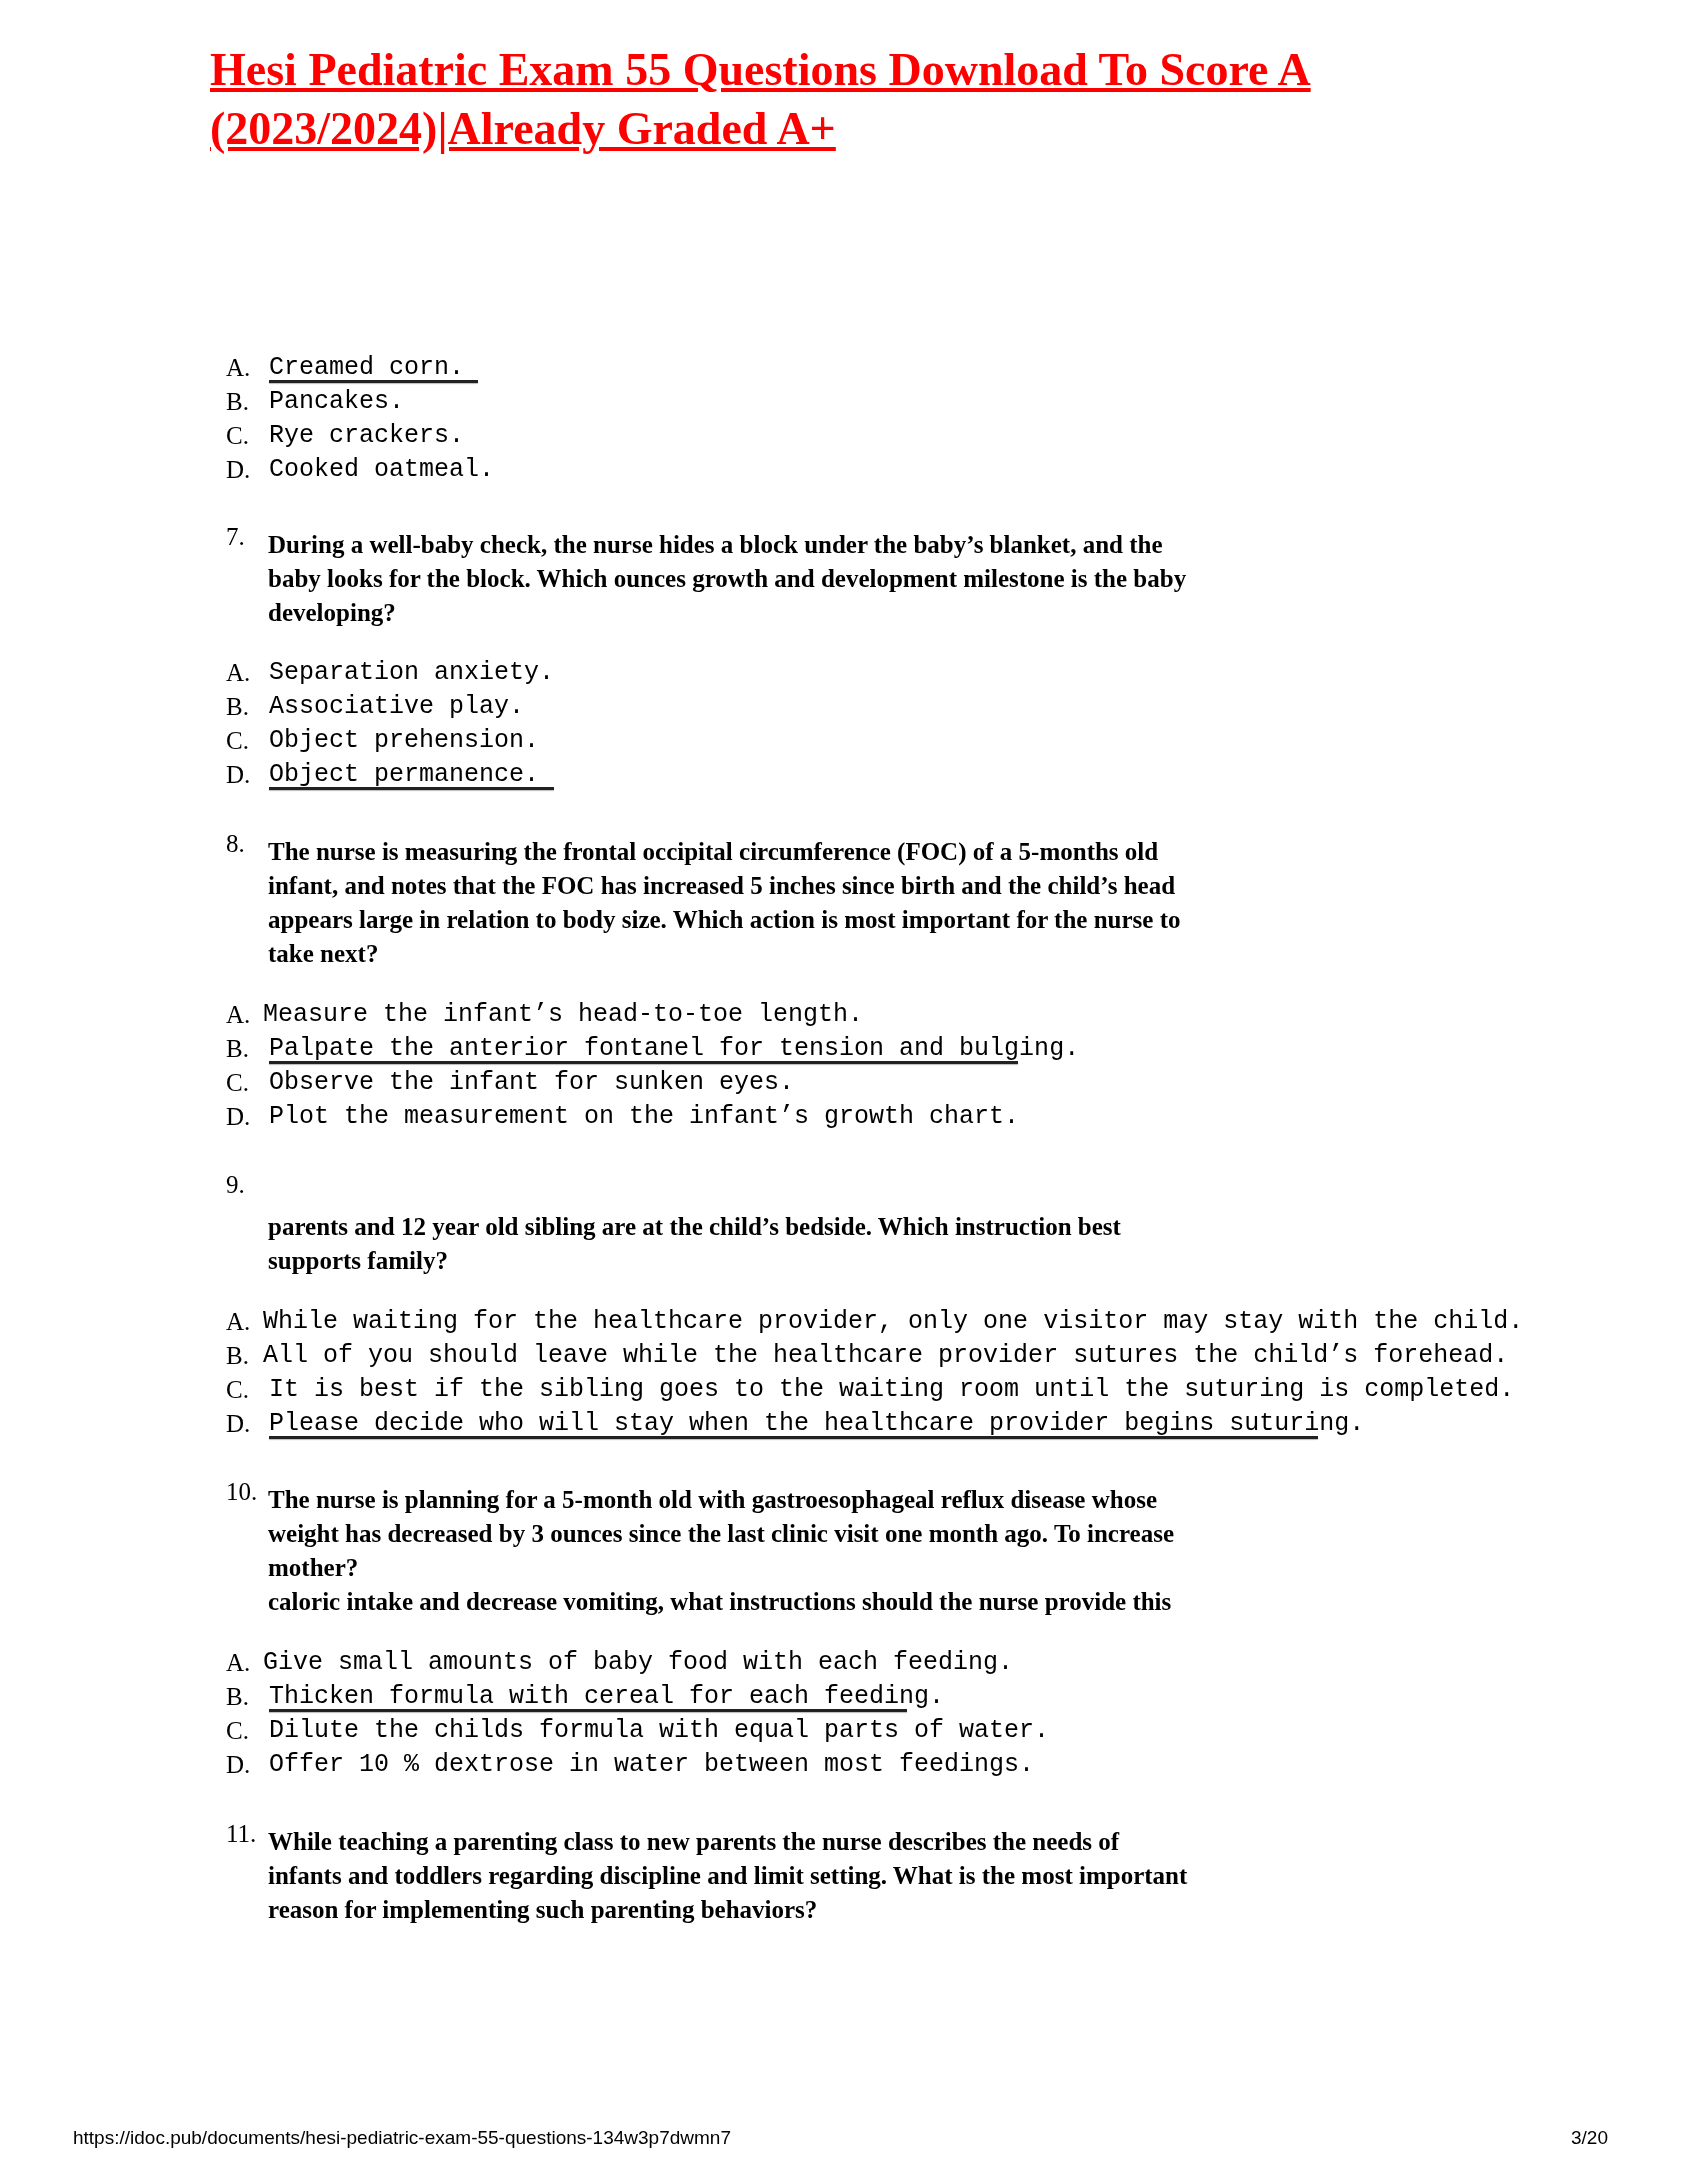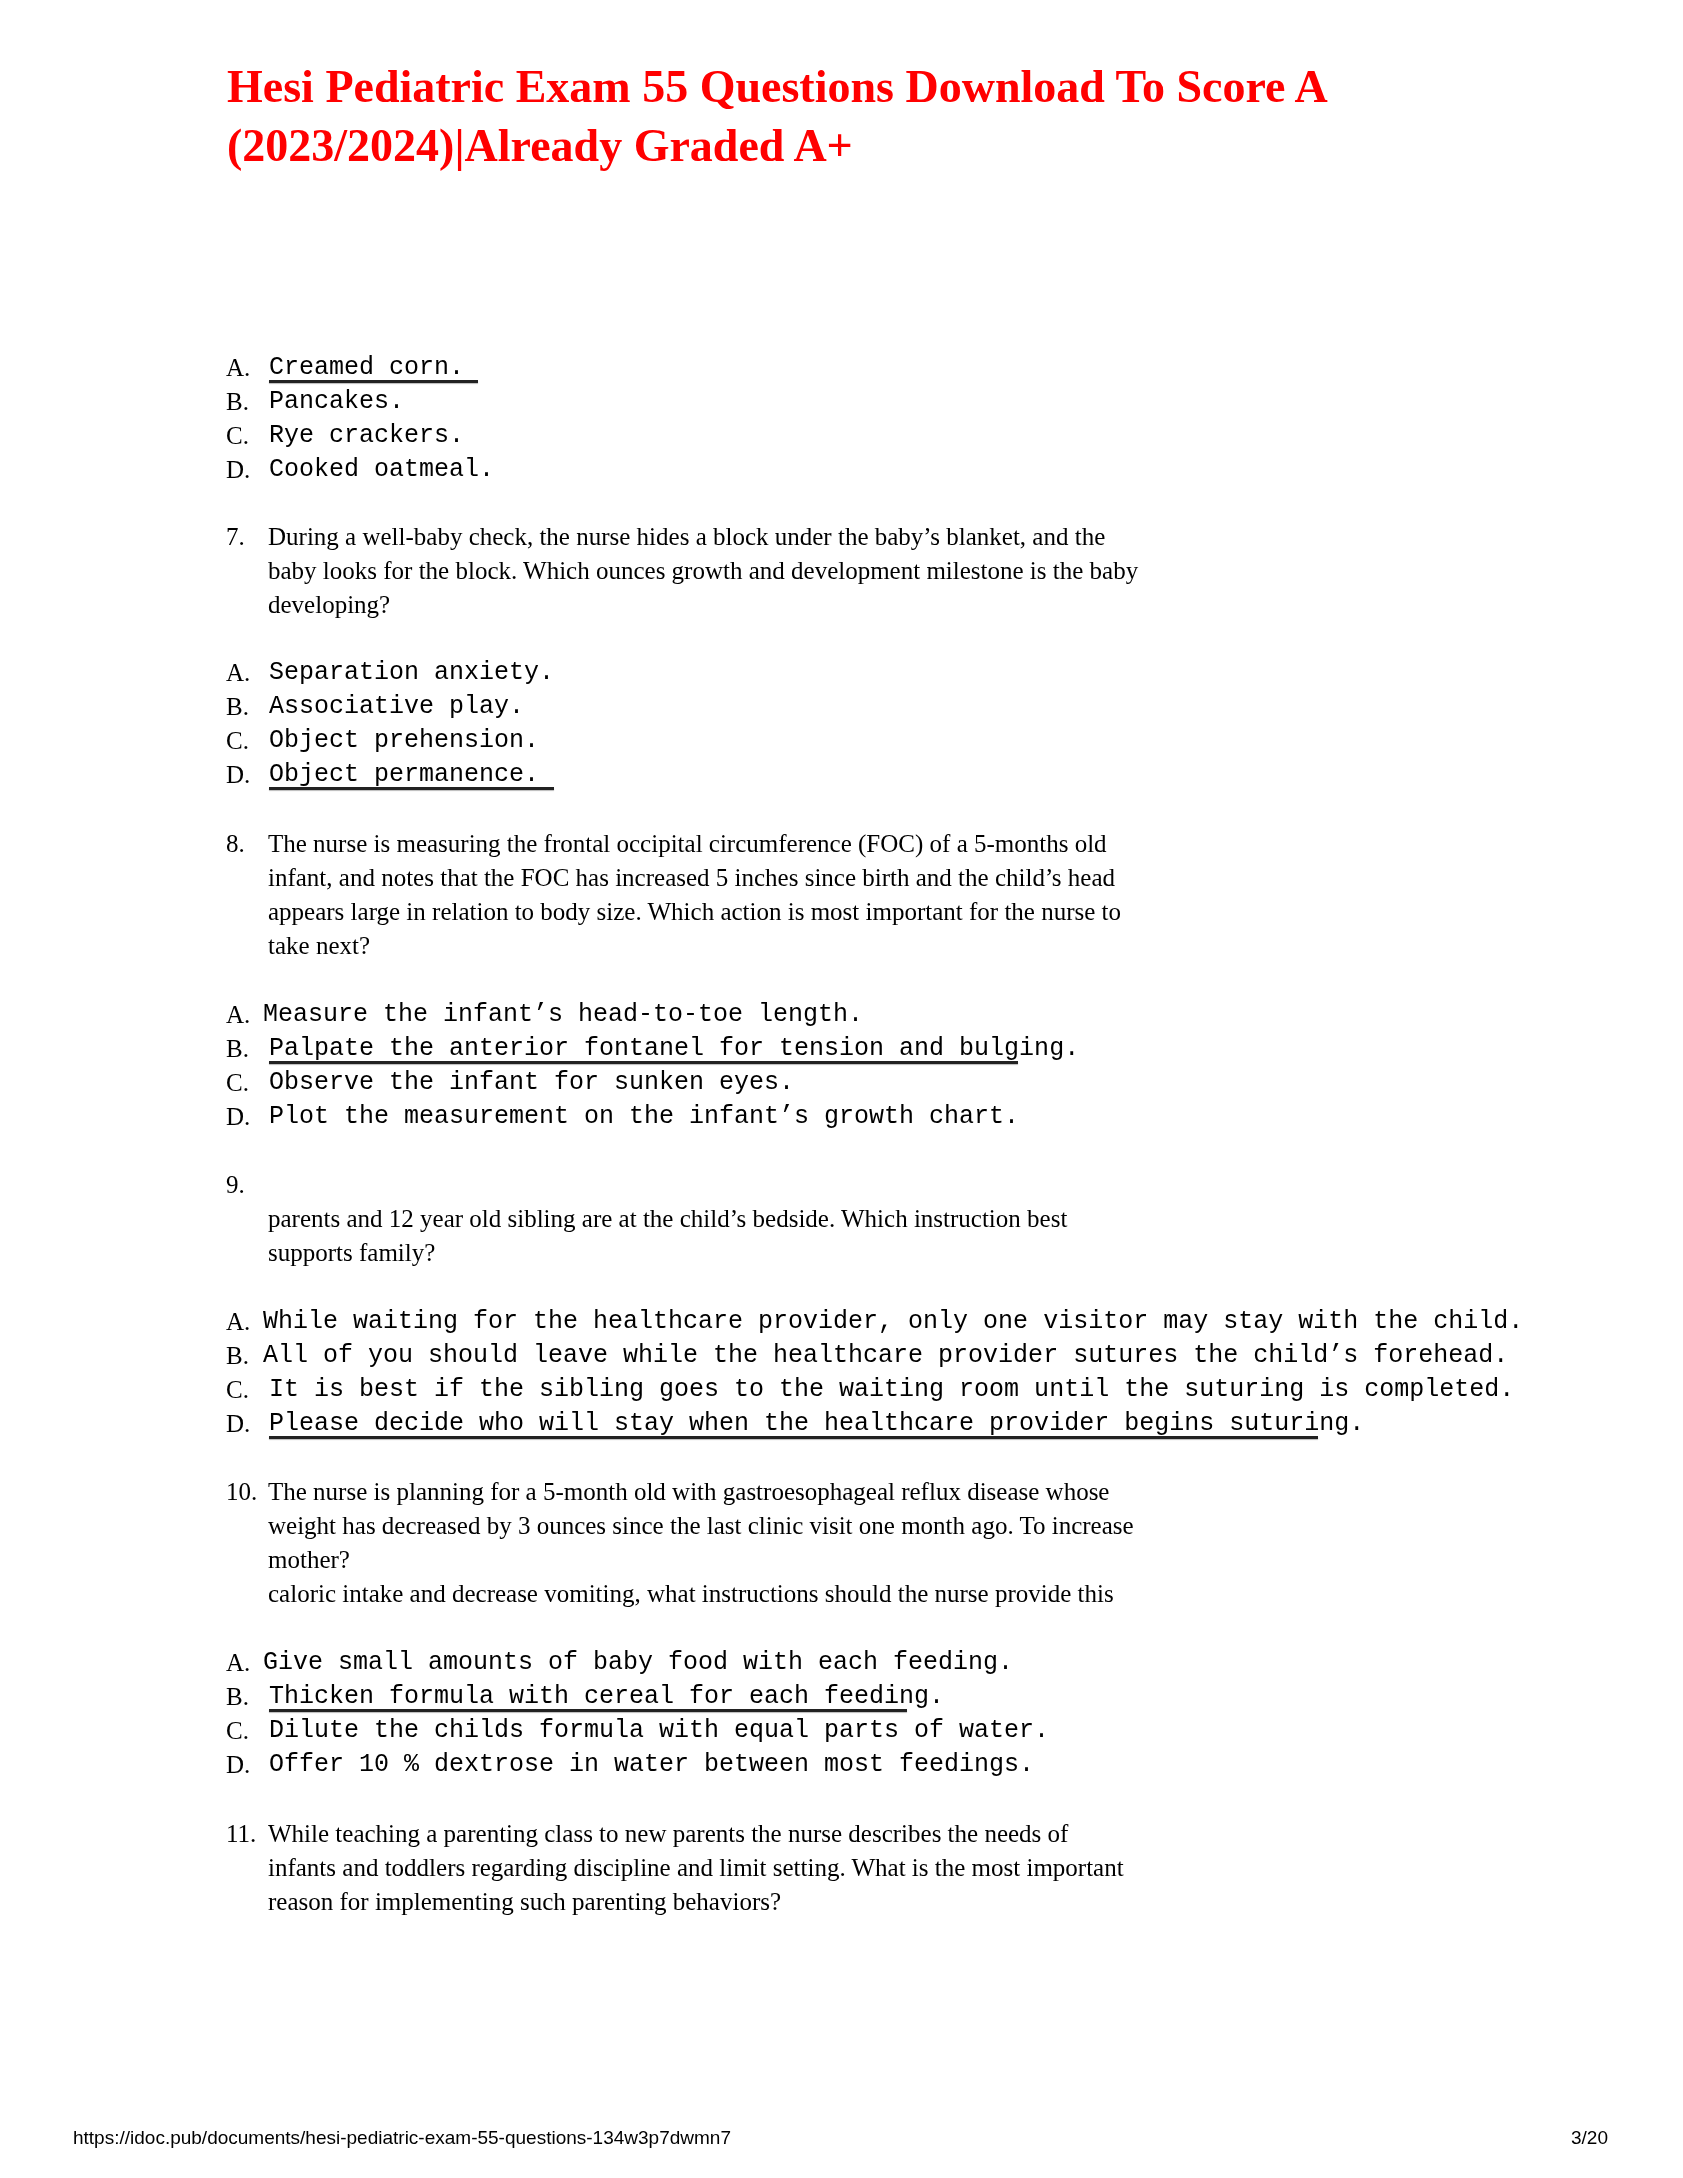--- a/index.html
+++ b/index.html
@@ -13,26 +13,27 @@
       position: relative;
       overflow: hidden;
       font-family: "Liberation Serif", "DejaVu Serif", serif;
       color: #000000;
     }
     .page-title {
       position: absolute;
       left: 210px;
       top: 40px;
       width: 1337px;
-      margin: 17px;
+      margin: 0;
       font-family: "Liberation Serif", "DejaVu Serif", serif;
       font-weight: bold;
       font-size: 46px;
       line-height: 59px;
       color: #ff0000;
+      text-decoration: underline;
     }
     .content {
       position: absolute;
       left: 226px;
       top: 0;
       width: 1139px;
       font-size: 25px;
       line-height: 34px;
     }
     .block {
@@ -46,21 +47,22 @@
       height: 34px;
     }
     .qnum {
       position: absolute;
       left: 0;
       top: 0;
     }
     .qtext {
       position: absolute;
       left: 42px;
-      top: 0;
+      top: 8px;
+      font-weight: bold;
     }
     .aletter {
       position: absolute;
       left: 0;
       top: 0;
     }
     .atext {
       position: absolute;
       left: 43px;
       top: 0;

